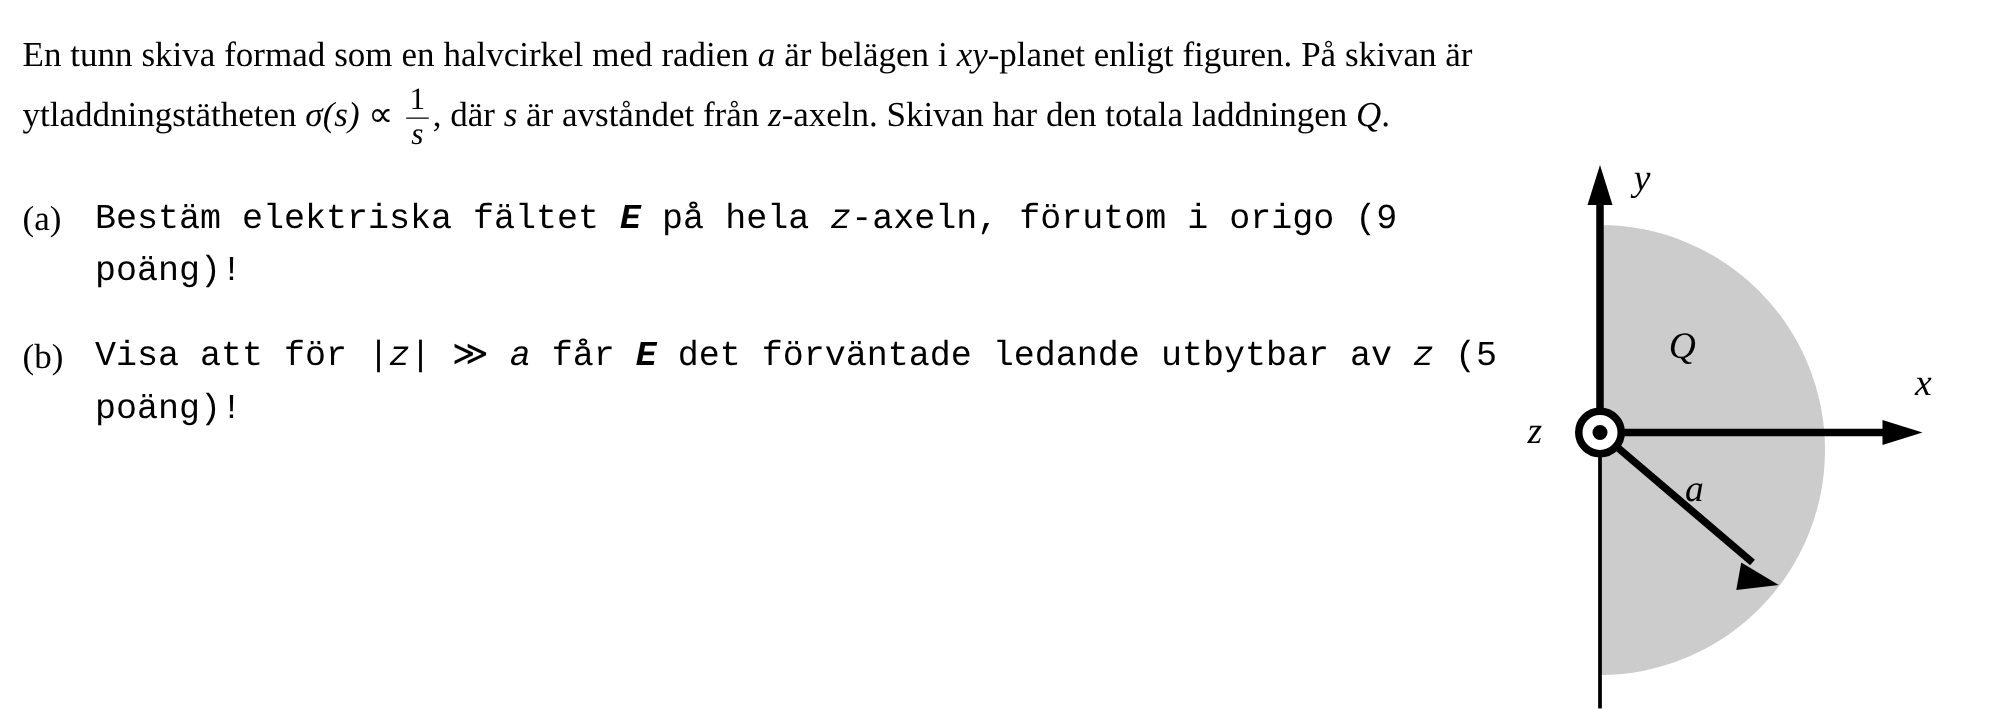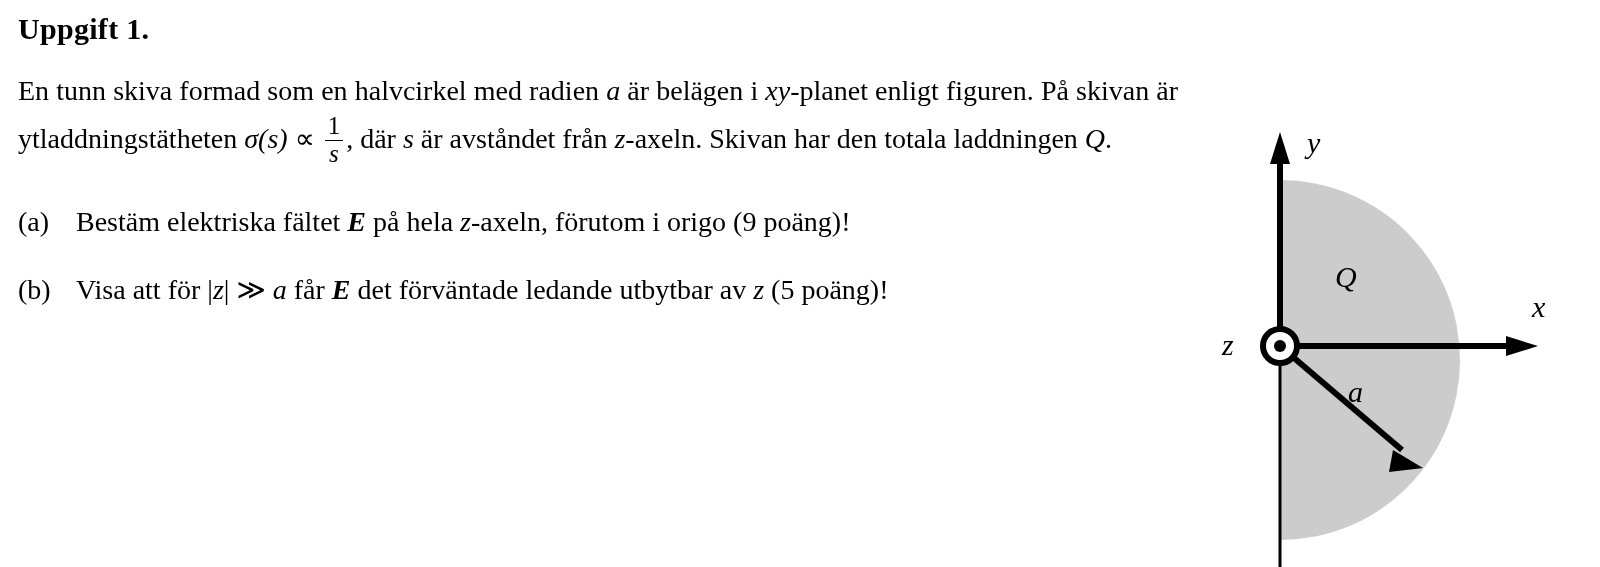--- a/index.html
+++ b/index.html
@@ -76,20 +76,21 @@
     margin-top: 26px;
     display: flex;
     align-items: flex-start;
   }
   .item-label {
     flex: 0 0 auto;
     width: 58px;
   }
   .item-text {
     flex: 1 1 auto;
+    font-family: Liberation Mono, monospace;
   }
   .bold-italic {
     font-weight: bold;
     font-style: italic;
   }
   .figure {
     position: absolute;
     left: 1180px;
     top: 120px;
     width: 400px;
@@ -107,21 +108,20 @@
   .lbl-Q { left: 155px; top: 140px; }
   .lbl-a { left: 168px; top: 255px; }
 </style>
 </head>
 <body>
 
 <div class="page">
 
   <div class="text-col">
 
-    <div class="task-title">Uppgift 1.</div>
 
 
     <div class="para">
       <span>En tunn skiva formad som en halvcirkel med radien </span><span class="italic">a</span><span> är belägen i </span><span class="italic">xy</span><span>-planet enligt figuren. På skivan är ytladdningstätheten </span><span class="italic">σ(s)</span><span> ∝ </span><span class="frac"><span class="num">1</span><span class="den">s</span></span><span>, där </span><span class="italic">s</span><span> är avståndet från </span><span class="italic">z</span><span>-axeln. Skivan har den totala laddningen </span><span class="italic">Q</span><span>.</span>
     </div>
 
     <div class="items">
 
       <div class="item">
         <span class="item-label">(a)</span>

